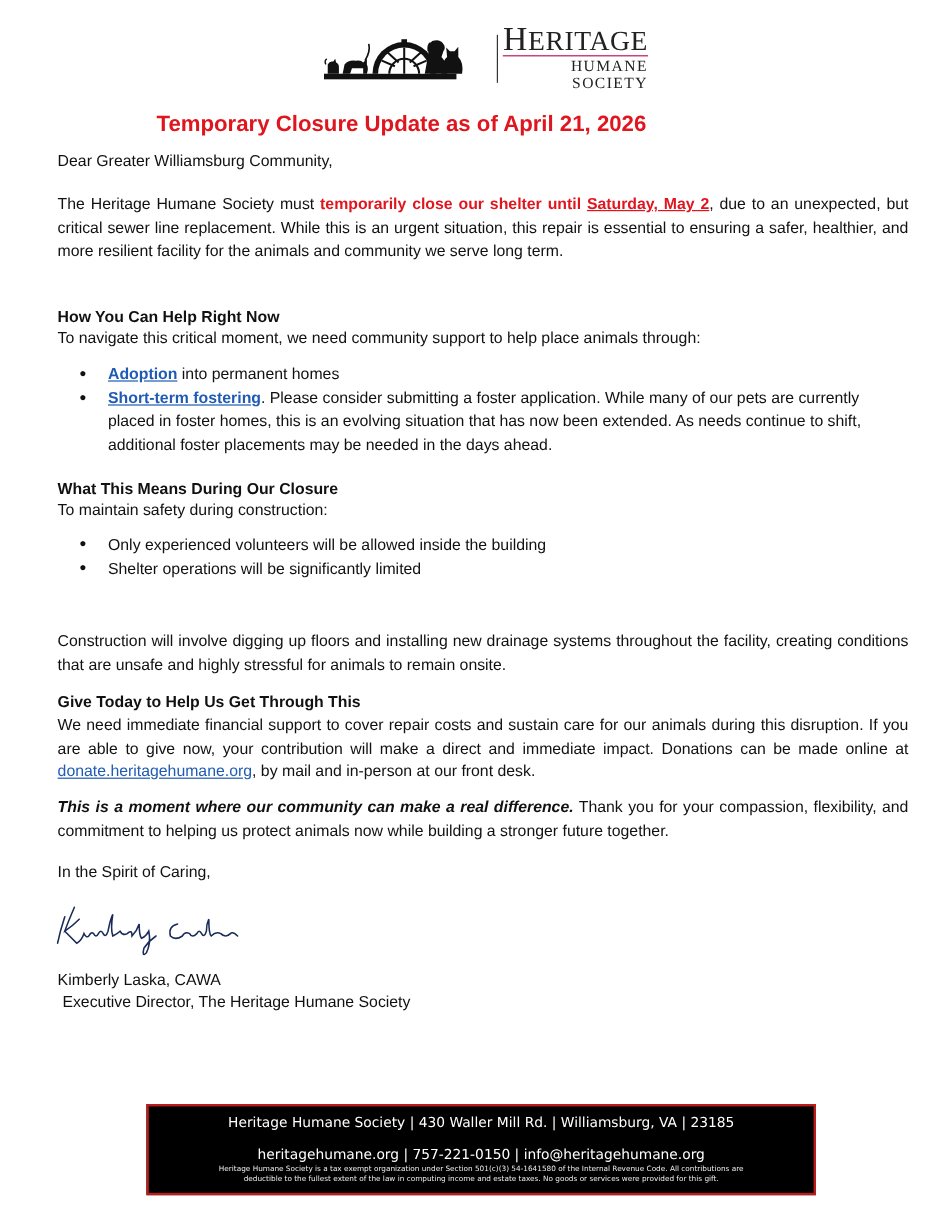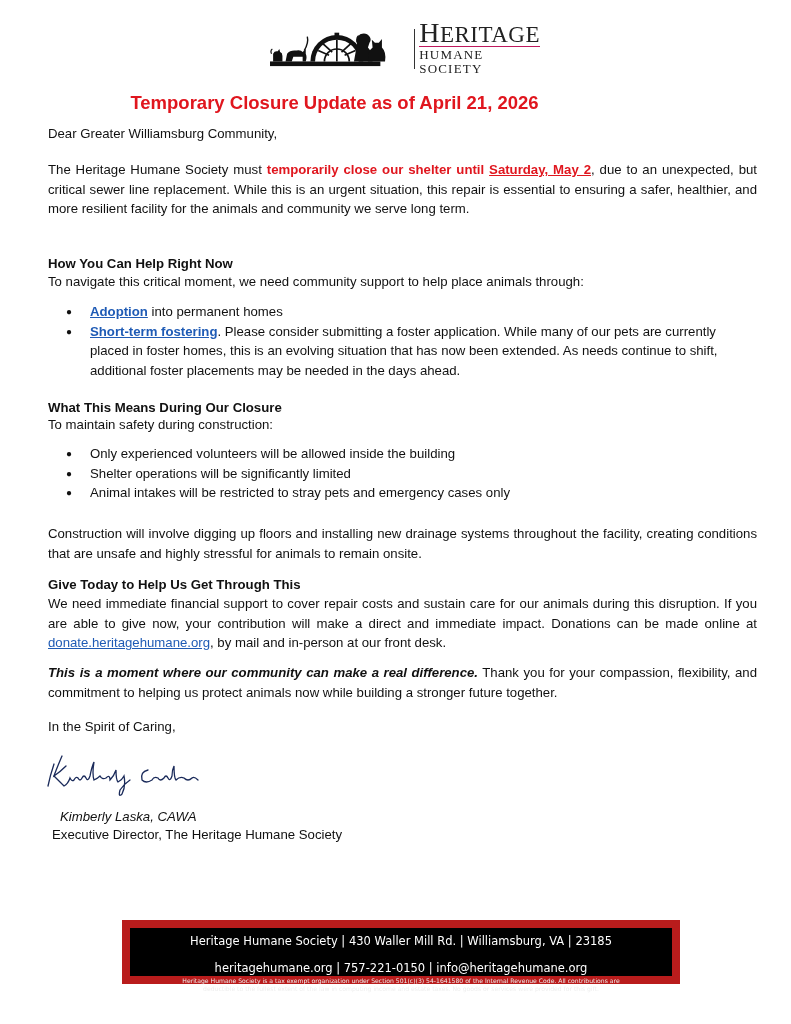--- a/index.html
+++ b/index.html
@@ -2,42 +2,42 @@
 <html><head>
   <meta charset="utf-8">
   <style>
     * { box-sizing: border-box; margin: 0; padding: 0; }
     html, body { width: 791px; height: 1024px; background: #ffffff; overflow: hidden; }
     body { position: relative; font-family: "Liberation Sans", sans-serif; color: #111; font-size: 13.2px; }
 
     .logo { position: absolute; left: 270px; top: 24px; width: 270px; height: 50px; display: flex; align-items: center; }
     .logo svg { display: block; }
     .logo-divider { width: 1px; height: 40px; background: #333; margin: 0 4px 0 3px; }
-    .logo-text { display: flex; flex-direction: column; justify-content: center; font-family: "Liberation Serif", serif; color: #222; }
+    .logo-text { display: flex; flex-direction: column; justify-content: center; font-family: "Liberation Serif", serif; color: #222; text-align: right; }
     .logo-text .l1 { font-size: 23px; letter-spacing: 0.5px; line-height: 22px; }
     .logo-text .l1 .big { font-size: 28px; }
     .logo-text .l2 { font-size: 13px; letter-spacing: 1.2px; line-height: 14px; border-top: 1px solid #be185d; padding-top: 1px; }
 
     .title { position: absolute; left: 0; width: 669px; top: 92px; text-align: center; color: #e0161e; font-weight: bold; font-size: 18.5px; }
 
     .p { position: absolute; left: 48px; width: 709px; line-height: 19.5px; }
     .justify { text-align: justify; }
     .red { color: #e0161e; font-weight: bold; }
     .red-u { color: #e0161e; font-weight: bold; text-decoration: underline; }
     .h { font-weight: bold; }
     a.link { color: #1f5bb5; text-decoration: underline; margin-top: 44px; }
     a.link-b { color: #1f5bb5; text-decoration: underline; font-weight: bold; }
 
     ul.bullets { position: absolute; left: 66px; width: 680px; list-style: none; }
     ul.bullets li { position: relative; padding-left: 24px; line-height: 19.5px; }
     ul.bullets li::before { content: "●"; position: absolute; left: 0; top: 0; font-size: 10px; line-height: 19.5px; }
 
     .signature { position: absolute; left: 44px; top: 752px; }
 
-    .footer { position: absolute; left: 122px; top: 920px; width: 558px; height: 64px; background: #000; border: 8px solid #b91c1c; color: #fff; text-align: center; font-family: "DejaVu Sans", sans-serif; }
+    .footer { position: absolute; left: 122px; top: 920px; width: 558px; height: 76px; background: #000; border: 2px solid #b91c1c; color: #fff; text-align: center; font-family: "DejaVu Sans", sans-serif; }
     .footer .f1 { font-size: 11.5px; margin-top: 6px; line-height: 15px; }
     .footer .f2 { font-size: 11.5px; line-height: 15px; margin-top: 12px; }
     .footer .f3 { font-size: 6.1px; line-height: 8px; margin-top: 1px; color: #eee; }
   </style>
 </head>
 <body>
 
 <div class="logo">
   <svg width="182" height="48" viewBox="0 0 182 48">
 
@@ -86,21 +86,20 @@
 <ul class="bullets" style="top:302px;">
   <li><a class="link-b" href="#">Adoption</a><span> into permanent homes</span></li>
   <li><a class="link-b" href="#">Short-term fostering</a><span>. Please consider submitting a foster application. While many of our pets are currently placed in foster homes, this is an evolving situation that has now been extended. As needs continue to shift, additional foster placements may be needed in the days ahead.</span></li>
 </ul>
 
 <div class="p h" style="top:398px;">What This Means During Our Closure</div>
 <div class="p" style="top:415px;">To maintain safety during construction:</div>
 <ul class="bullets" style="top:444px;">
   <li>Only experienced volunteers will be allowed inside the building</li>
   <li>Shelter operations will be significantly limited</li>
-  <li>Animal intakes will be restricted to stray pets and emergency cases only</li>
 </ul>
 
 <div class="p justify" style="top:524px;">Construction will involve digging up floors and installing new drainage systems throughout the facility, creating conditions that are unsafe and highly stressful for animals to remain onsite.</div>
 
 <div class="p h" style="top:575px;">Give Today to Help Us Get Through This</div>
 <div class="p justify" style="top:594px;">
   <span>We need immediate financial support to cover repair costs and sustain care for our animals during this disruption. If you are able to give now, your contribution will make a direct and immediate impact. Donations can be made online at </span><a class="link" href="#">donate.heritagehumane.org</a><span>, by mail and in-person at our front desk.</span>
 </div>
 
 <div class="p justify" style="top:663px;">
@@ -113,21 +112,21 @@
   <svg width="160" height="50" viewBox="0 0 160 50">
     <g stroke="#1a2a5a" stroke-width="1.3" fill="none" stroke-linecap="round">
       <path d="M10 12 Q6 24 4 34"></path>
       <path d="M18 4 Q12 18 10 24 Q16 20 22 14"></path>
       <path d="M10 24 Q16 30 20 34 Q24 32 26 26 Q28 30 30 28 Q32 24 34 26 Q36 30 38 26 Q40 22 42 26 Q44 30 46 24 Q48 14 50 10 Q48 22 50 28 Q54 26 56 24 Q58 28 62 26 Q66 22 66 28 Q70 24 72 18 Q72 28 74 30 Q78 28 80 24 Q82 34 78 42 Q74 46 76 38 Q80 32 86 28"></path>
       <path d="M104 18 Q96 20 98 28 Q102 32 108 28 Q110 24 114 26 Q116 30 120 26 Q122 22 124 26 Q126 30 128 24 Q128 18 130 14 Q130 26 132 28 Q136 24 140 26 Q144 30 148 26 Q150 24 154 28"></path>
     </g>
   </svg>
 </div>
 
-<div class="p" style="top:807px;left:60px;font-style:italic;">Kimberly Laska, CAWA</div>
+<div class="p" style="top:807px;left:48px;">Kimberly Laska, CAWA</div>
 <div class="p" style="top:825px;left:52px;">Executive Director, The Heritage Humane Society</div>
 
 <div class="footer">
   <div class="f1">Heritage Humane Society  |  430 Waller Mill Rd.  |  Williamsburg, VA  |  23185</div>
   <div class="f2">heritagehumane.org  |  757-221-0150  |  info@heritagehumane.org</div>
   <div class="f3">Heritage Humane Society is a tax exempt organization under Section 501(c)(3) 54-1641580 of the Internal Revenue Code. All contributions are</div>
   <div class="f3" style="margin-top:0;">deductible to the fullest extent of the law in computing income and estate taxes. No goods or services were provided for this gift.</div>
 </div>
 
 </body></html>

